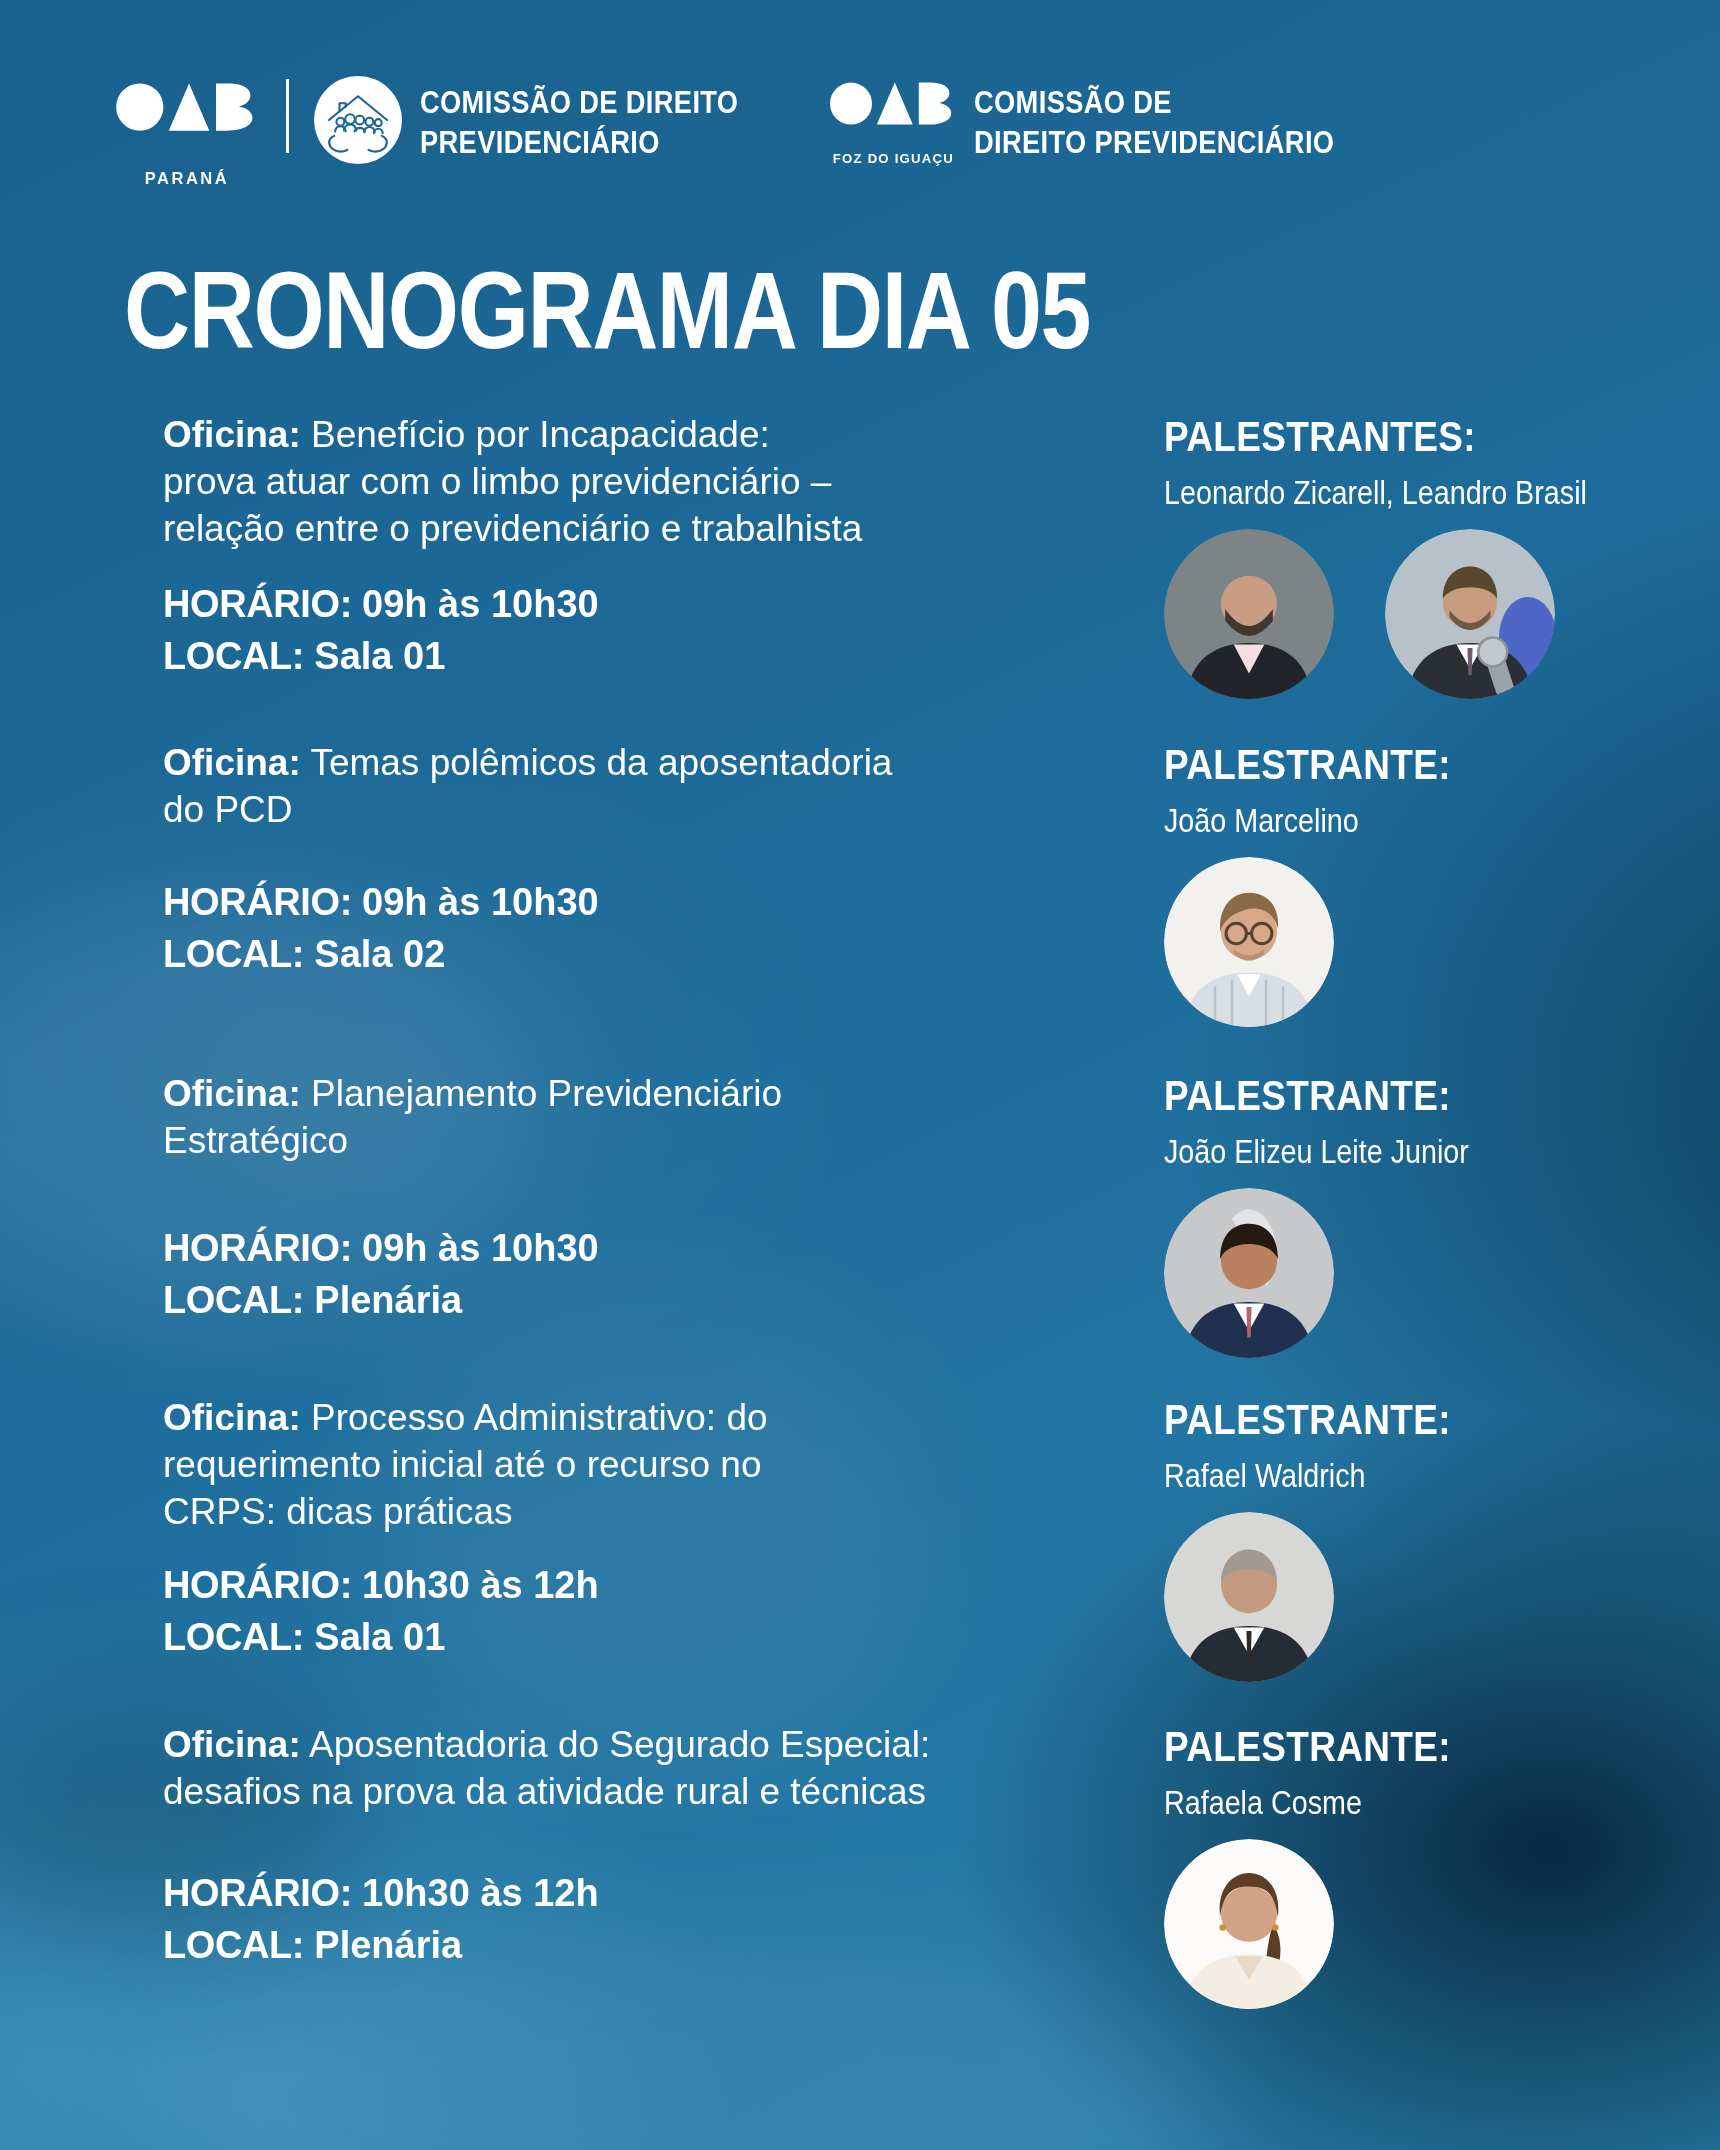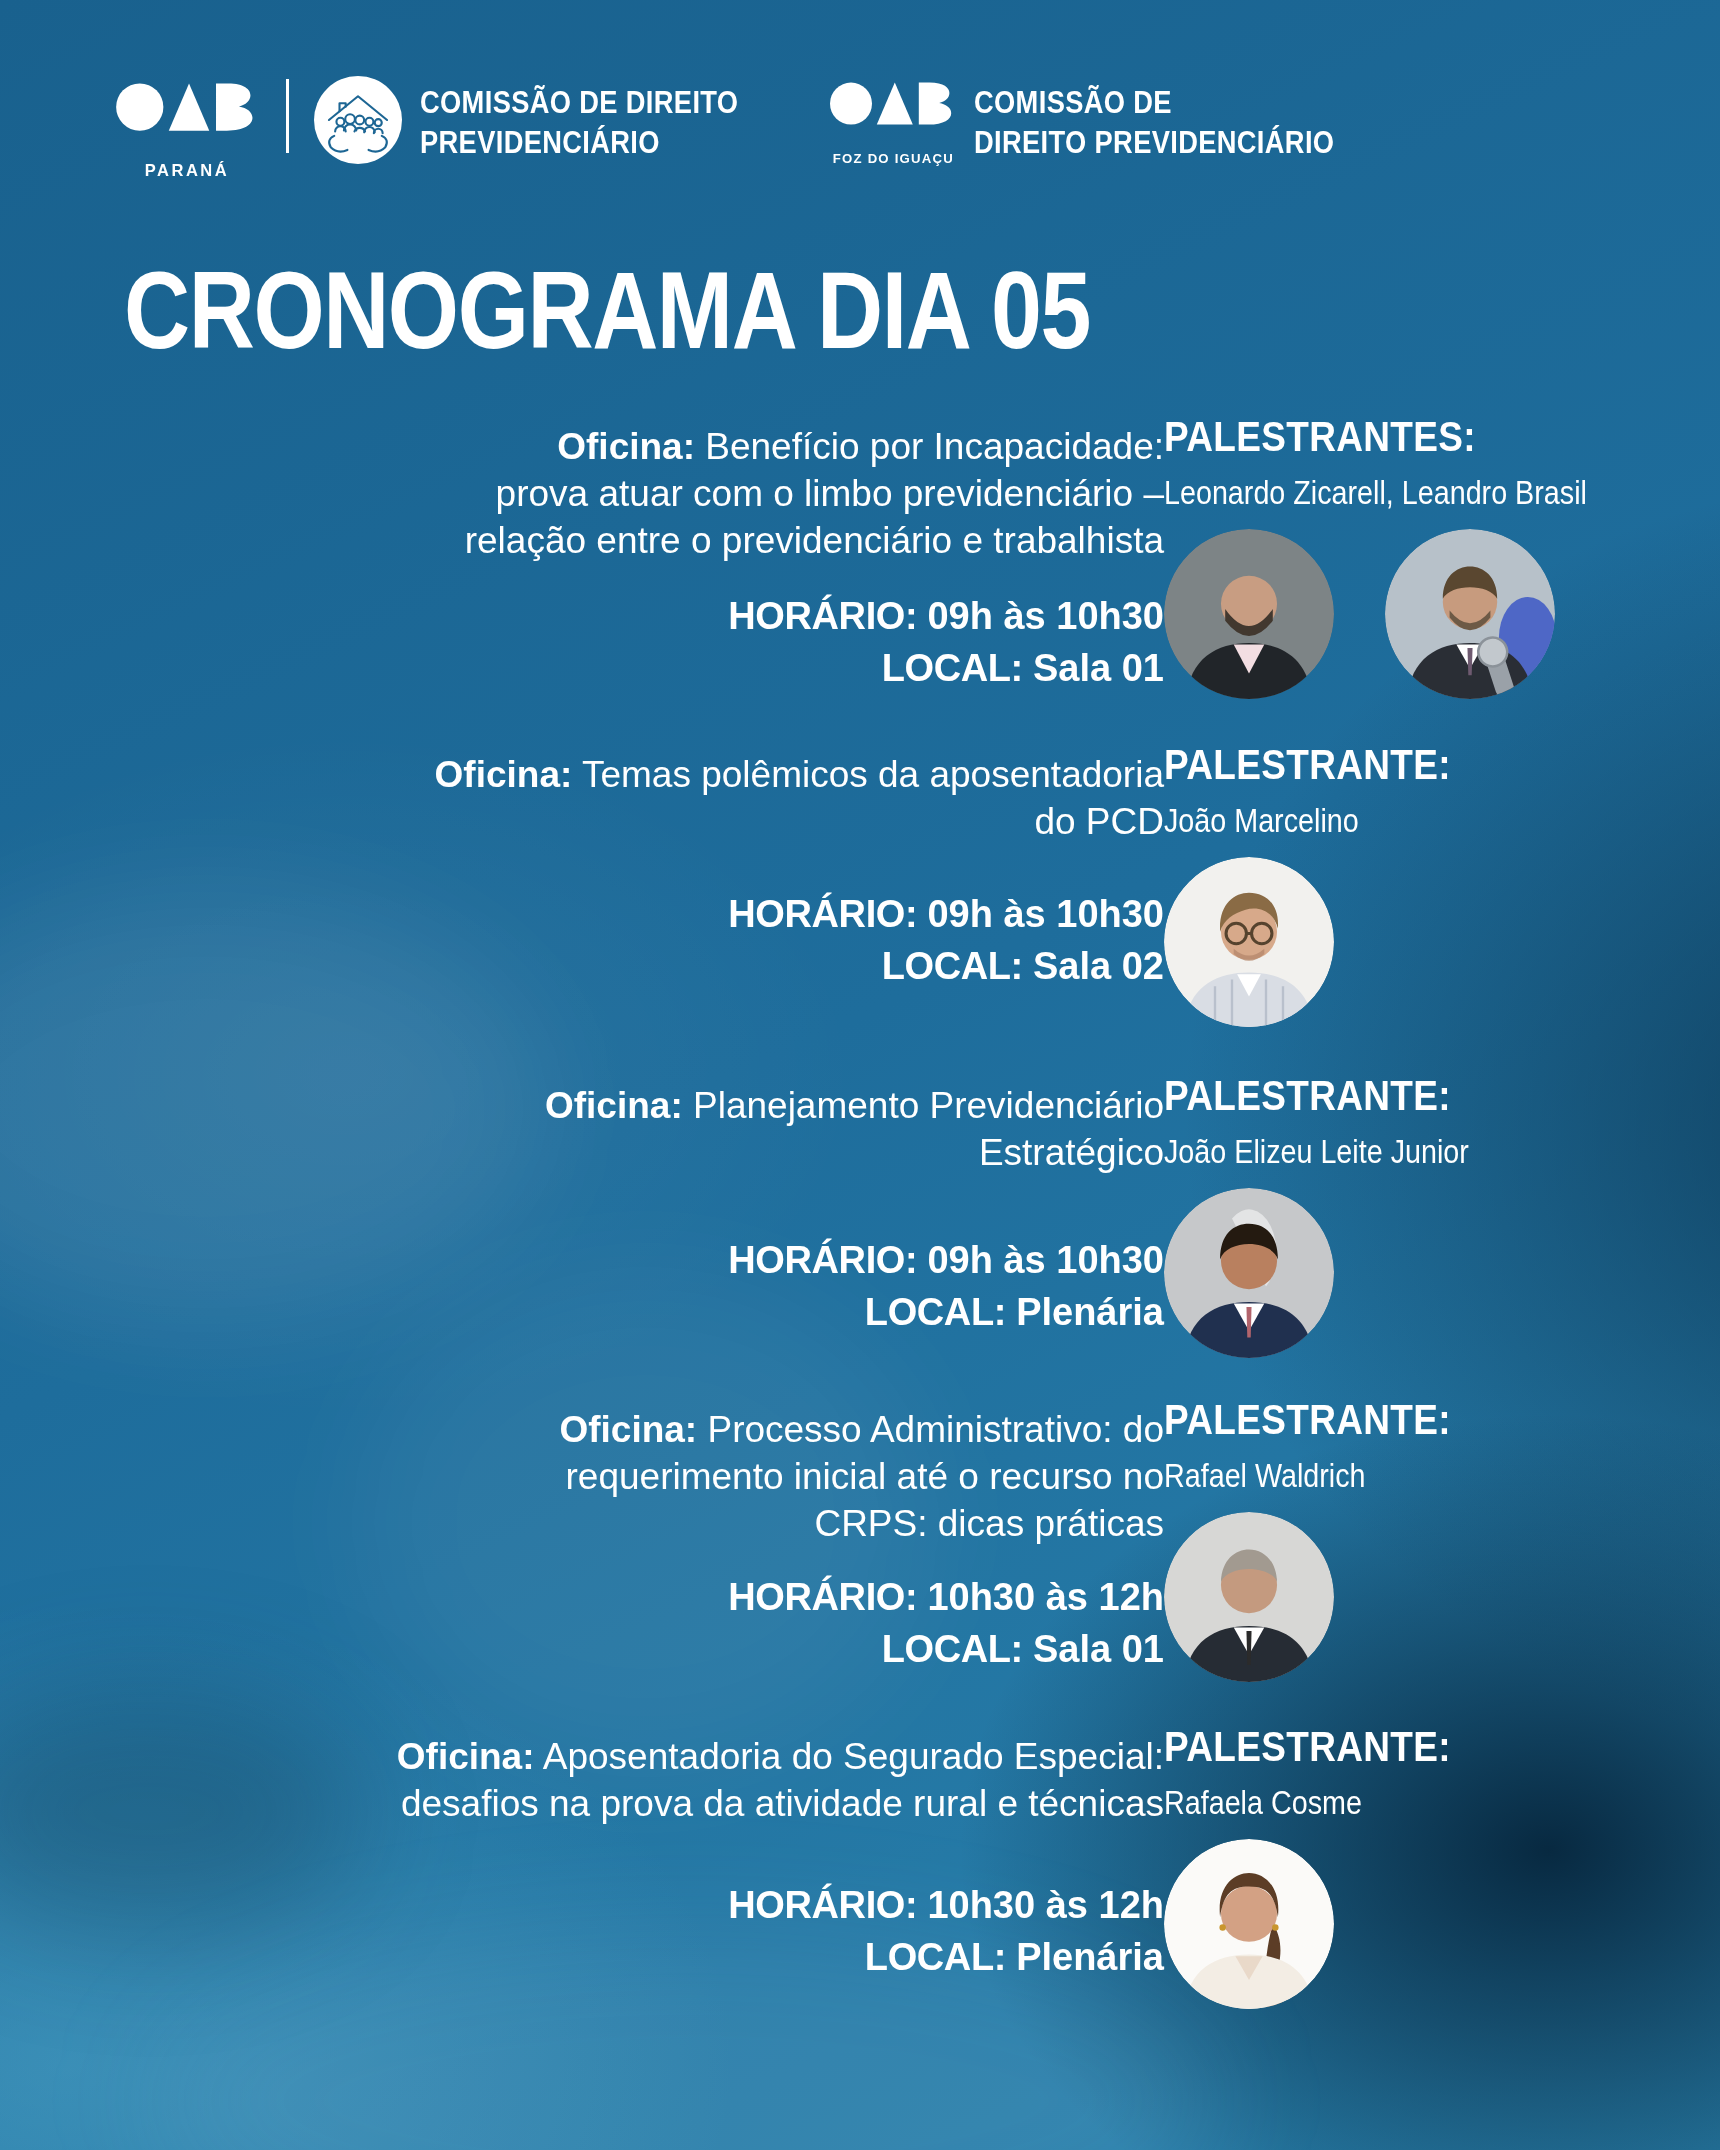--- a/index.html
+++ b/index.html
@@ -19,37 +19,37 @@
   .haze1{left:-132px;top:893px;width:678px;height:430px;background:rgba(255,255,255,.07);}
   .haze2{left:149px;top:1927px;width:1075px;height:347px;background:rgba(175,220,238,.10);}
   .haze3{left:-66px;top:1687px;width:430px;height:248px;background:rgba(8,42,66,.28);}
   .haze4{left:356px;top:1274px;width:579px;height:496px;background:rgba(255,255,255,.05);}
 
   
   .header{position:absolute;left:116px;top:76px;display:flex;align-items:flex-start;}
   .logo-block{display:flex;flex-direction:column;align-items:center;}
   .logo-oab{width:142px;height:81px;}
   .logo-oab-2{width:126px;height:72px;}
-  .logo-caption{font-weight:700;font-size:16.5px;letter-spacing:2.5px;margin-top:4px;}
+  .logo-caption{font-weight:700;font-size:16.5px;letter-spacing:2.5px;margin-top:12px;}
   .logo-caption-2{font-weight:700;font-size:13.2px;letter-spacing:1.2px;margin-top:3.3px;}
   .divider{width:2.5px;height:74px;background:#fff;margin:3.3px 25px 0 28px;}
   .emblem{width:88px;height:88px;}
   .org-title{font-size:31px;font-weight:700;line-height:40px;letter-spacing:0.4px;
     margin:6.6px 0 0 18px;transform:scaleX(.88);transform-origin:left top;white-space:nowrap;}
   .org-title span{display:block;}
   .logo2-wrap{margin-left:49px;justify-content:center;}
 
   
   .page-title{position:absolute;left:124px;top:247px;margin:0;font-size:109px;font-weight:700;
     letter-spacing:-1.7px;transform:scaleX(.84);transform-origin:left top;white-space:nowrap;}
 
   
   .session{position:absolute;left:0;width:1721px;}
   .s0{top:411px}.s1{top:739px}.s2{top:1070px}.s3{top:1394px}.s4{top:1721px}
-  .left{position:absolute;left:163px;top:12px;width:1001px;text-align:right;}
+  .left{position:absolute;left:163px;top:0;width:1001px;}
   .right{position:absolute;left:1164px;top:0;width:554px;}
   .workshop{margin:0;font-size:37px;line-height:47px;font-weight:400;}
   .workshop .b{font-weight:700;}
   .wline{display:block;}
   .wline.first{display:inline;}
   .meta{margin:5px 0 0;font-size:38px;line-height:47px;font-weight:700;letter-spacing:-0.4px;}
   .meta .val{font-weight:700;letter-spacing:0;}
   .mt35{margin-top:29px}.mt56{margin-top:46px}.mt74{margin-top:61px}.mt32{margin-top:26.5px}.mt66{margin-top:55px}
   .sp-heading{margin:0;font-size:43px;line-height:50px;font-weight:700;letter-spacing:0.4px;
     transform:scaleX(.86);transform-origin:left top;white-space:nowrap;}

